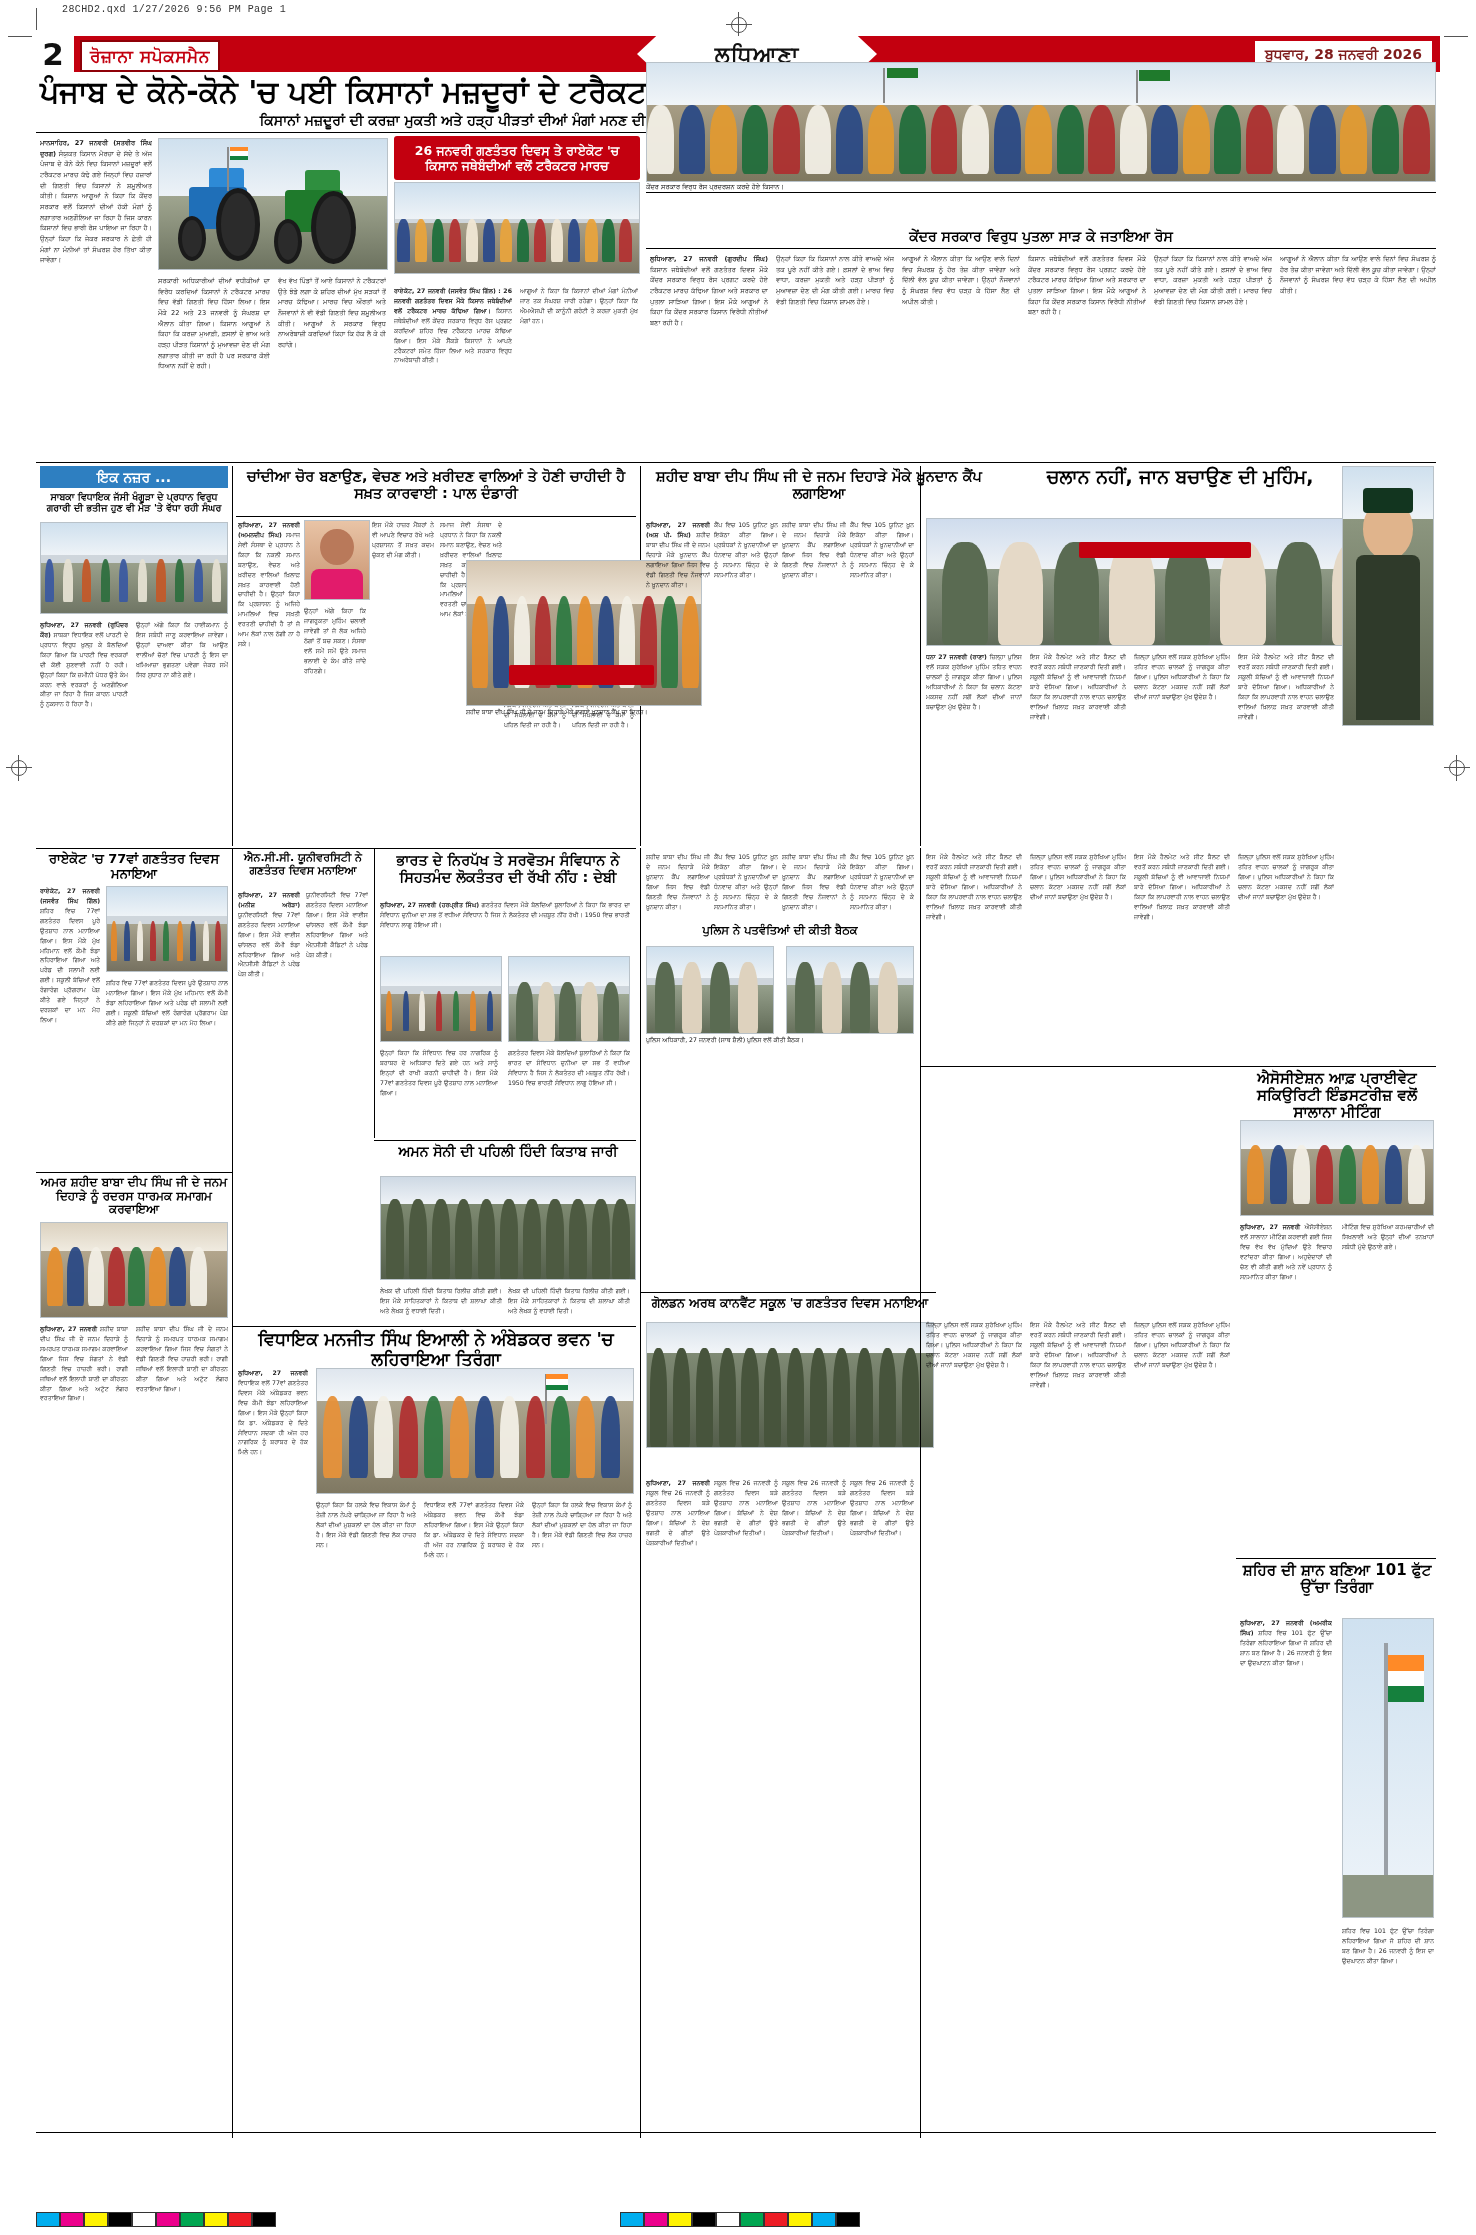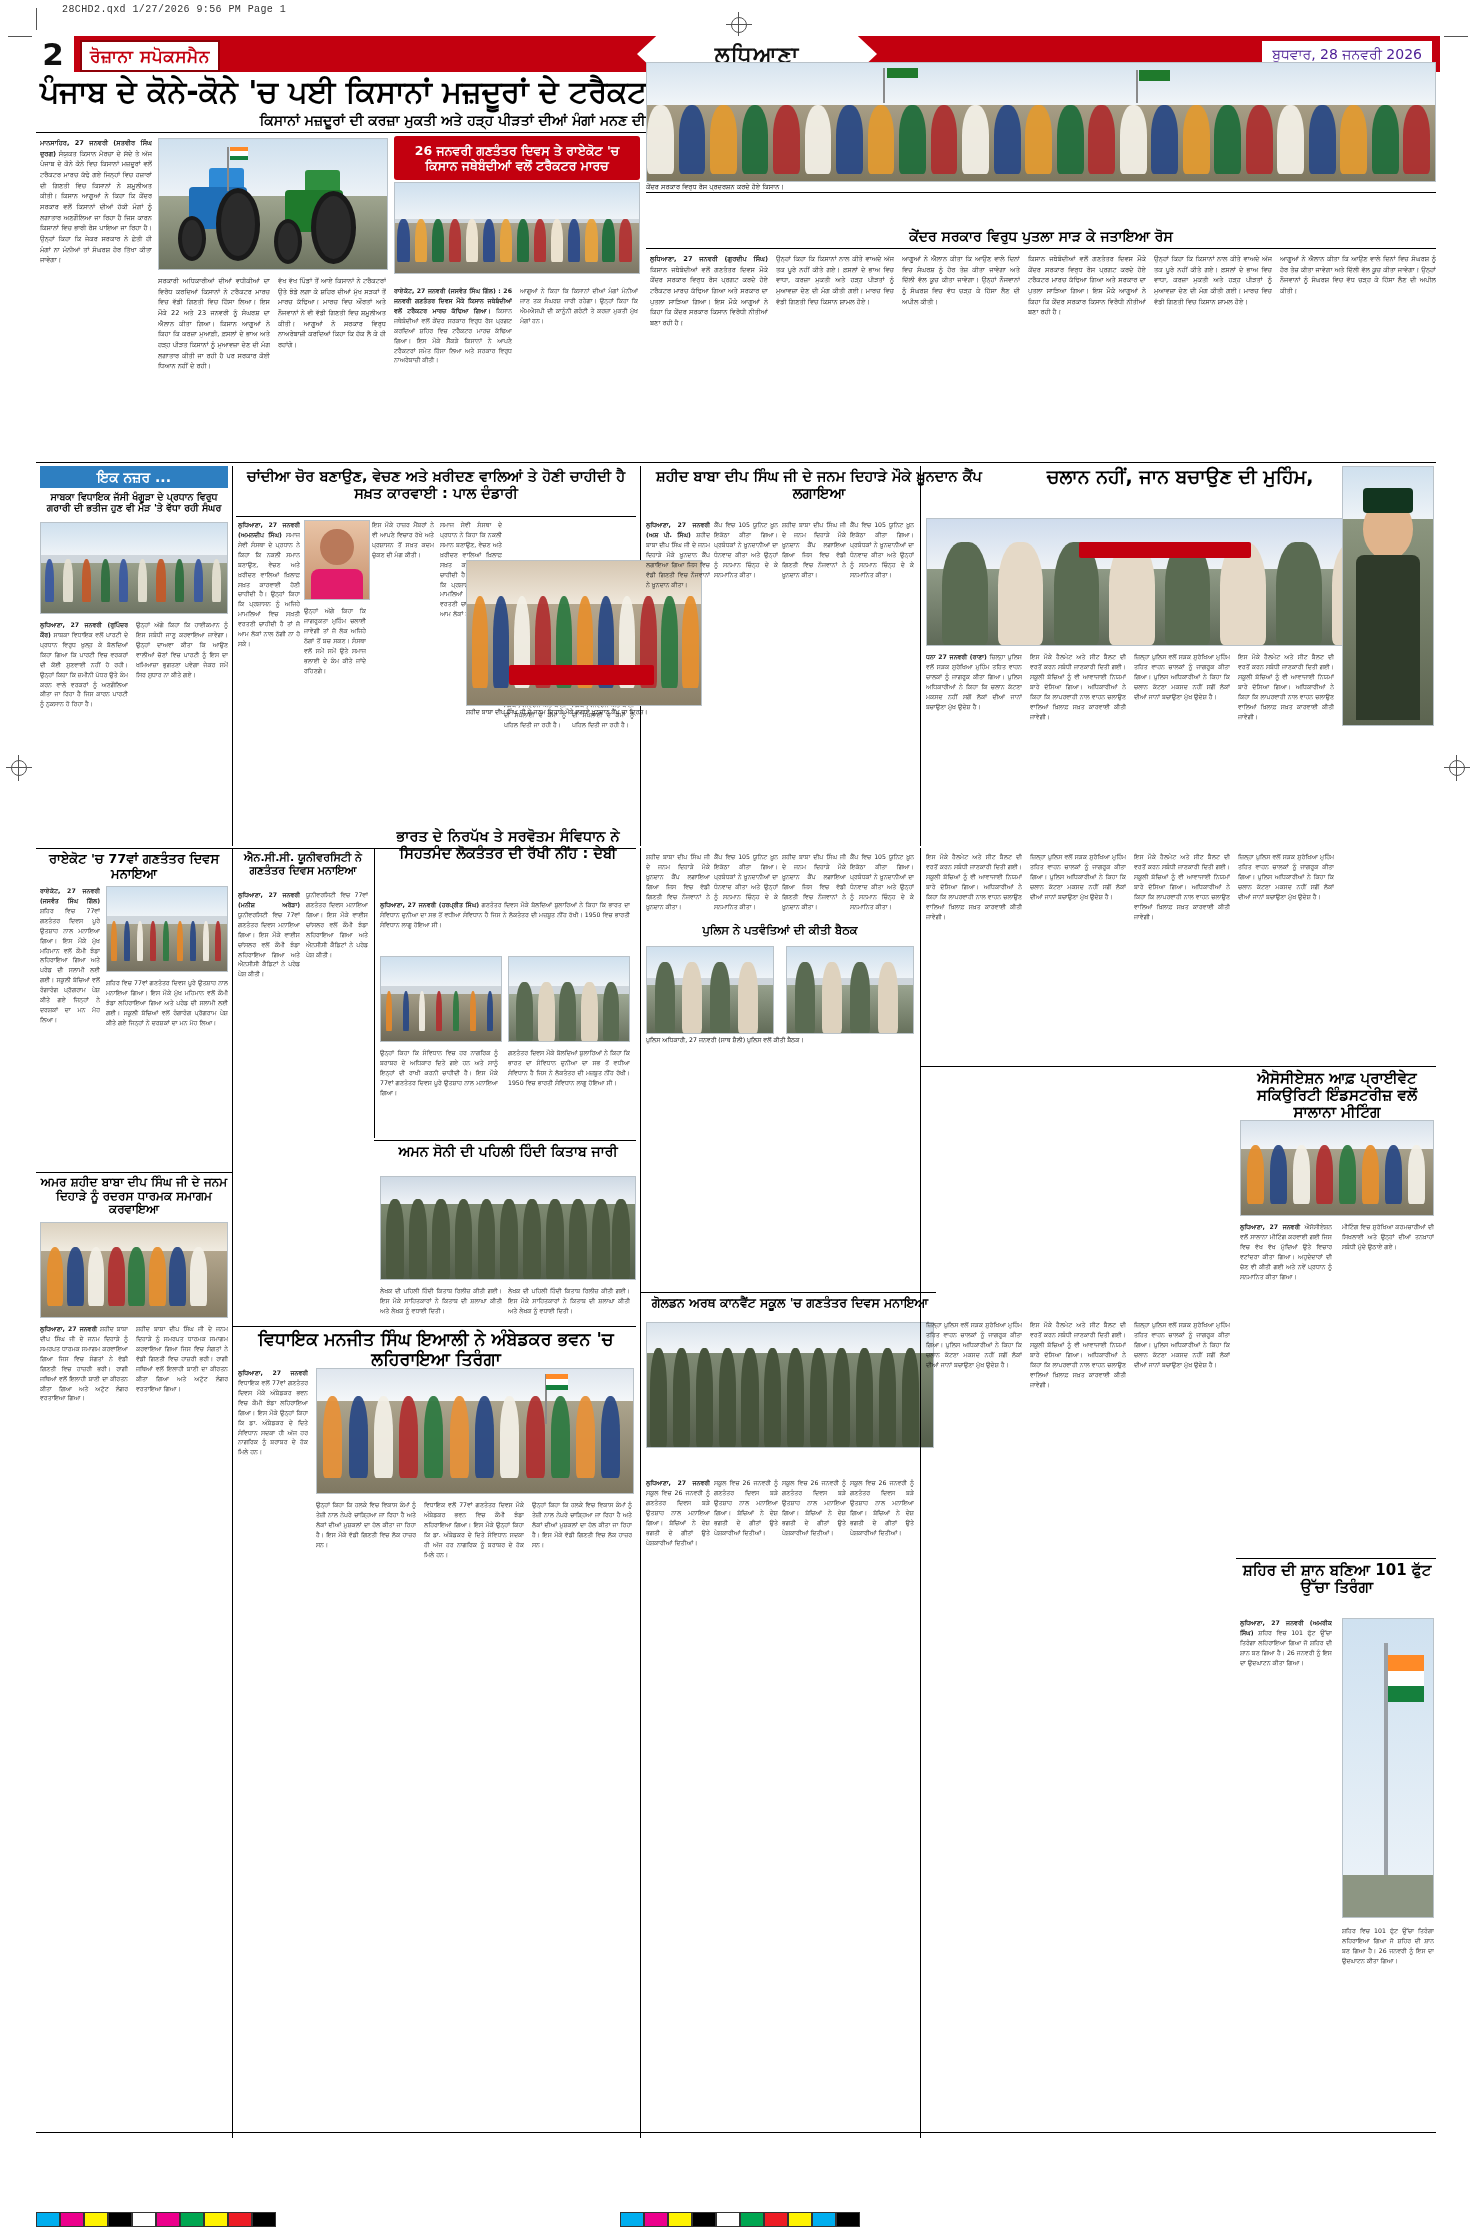--- a/index.html
+++ b/index.html
@@ -21,21 +21,21 @@
          font-family:"DejaVu Sans",sans-serif;font-weight:bold;font-size:31px;color:#111;}
   .mast-bar{position:absolute;left:38px;top:0;right:0;height:36px;background:#c3000f;}
   .mast-logo{position:absolute;left:6px;top:4px;height:28px;padding:0 8px;background:#fff;border:2px solid #8e0008;
              display:flex;align-items:center;justify-content:center;}
   .mast-logo span{font-family:"DejaVu Sans",sans-serif;font-weight:bold;font-size:17px;color:#c3000f;letter-spacing:.5px;white-space:nowrap;}
   .mast-city{position:absolute;left:50%;top:0;transform:translateX(-50%);height:36px;min-width:240px;background:#fff;
              display:flex;align-items:center;justify-content:center;
              clip-path:polygon(8% 0,92% 0,100% 50%,92% 100%,8% 100%,0 50%);}
   .mast-city span{font-family:"DejaVu Sans",sans-serif;font-weight:bold;font-size:22px;color:#111;letter-spacing:1px;}
   .mast-date{position:absolute;right:8px;top:5px;height:26px;padding:0 10px;background:#fff;display:flex;align-items:center;}
-  .mast-date span{font-family:"DejaVu Sans",sans-serif;font-weight:normal;font-size:14px;color:#4c1d95;white-space:nowrap;}
+  .mast-date span{font-family:"DejaVu Sans",sans-serif;font-weight:bold;font-size:14px;color:#7f1d1d;white-space:nowrap;}
   .lead-head{position:absolute;font-family:"DejaVu Sans",sans-serif;font-weight:bold;color:#000;line-height:1.08;}
   .deck{position:absolute;font-family:"DejaVu Sans",sans-serif;font-weight:bold;color:#000;line-height:1.15;text-align:center;}
 
   .sec-head{font-family:"DejaVu Sans",sans-serif;font-weight:bold;line-height:1.12;color:#000;text-align:center;}
   .sec-sub{font-family:"DejaVu Sans",sans-serif;font-weight:bold;line-height:1.15;color:#000;text-align:center;}
 
   .redbox{background:#c3000f;color:#fff;font-family:"DejaVu Sans",sans-serif;font-weight:bold;
           text-align:center;line-height:1.22;border-radius:3px;padding:5px 8px;box-sizing:border-box;}
 
   .bluebar{background:#2e7fc1;color:#fff;font-family:"DejaVu Sans",sans-serif;font-weight:bold;text-align:center;
@@ -433,21 +433,21 @@
   <div class="hdr-center" style="position:absolute;left:238px;top:852px;width:130px;font-size:11px;">ਐਨ.ਸੀ.ਸੀ. ਯੂਨੀਵਰਸਿਟੀ ਨੇ ਗਣਤੰਤਰ ਦਿਵਸ ਮਨਾਇਆ</div>
   <div class="col tiny" style="left:238px;top:890px;width:62px;height:700px;">
     <span class="dateline">ਲੁਧਿਆਣਾ, 27 ਜਨਵਰੀ (ਮਨੀਸ਼ ਅਰੋੜਾ)</span>
     <span>ਯੂਨੀਵਰਸਿਟੀ ਵਿਚ 77ਵਾਂ ਗਣਤੰਤਰ ਦਿਵਸ ਮਨਾਇਆ ਗਿਆ। ਇਸ ਮੌਕੇ ਵਾਈਸ ਚਾਂਸਲਰ ਵਲੋਂ ਕੌਮੀ ਝੰਡਾ ਲਹਿਰਾਇਆ ਗਿਆ ਅਤੇ ਐਨਸੀਸੀ ਕੈਡਿਟਾਂ ਨੇ ਪਰੇਡ ਪੇਸ਼ ਕੀਤੀ।</span>
   </div>
   <div class="col tiny" style="left:306px;top:890px;width:62px;height:700px;">
     <span>ਯੂਨੀਵਰਸਿਟੀ ਵਿਚ 77ਵਾਂ ਗਣਤੰਤਰ ਦਿਵਸ ਮਨਾਇਆ ਗਿਆ। ਇਸ ਮੌਕੇ ਵਾਈਸ ਚਾਂਸਲਰ ਵਲੋਂ ਕੌਮੀ ਝੰਡਾ ਲਹਿਰਾਇਆ ਗਿਆ ਅਤੇ ਐਨਸੀਸੀ ਕੈਡਿਟਾਂ ਨੇ ਪਰੇਡ ਪੇਸ਼ ਕੀਤੀ।</span>
   </div>
 
   <div class="rule-v" style="left:374px;top:848px;height:290px;"></div>
-  <div class="hdr-center" style="position:absolute;left:380px;top:828px;width:256px;font-size:14.5px;">ਭਾਰਤ ਦੇ ਨਿਰਪੱਖ ਤੇ ਸਰਵੋਤਮ ਸੰਵਿਧਾਨ ਨੇ ਸਿਹਤਮੰਦ ਲੋਕਤੰਤਰ ਦੀ ਰੱਖੀ ਨੀਂਹ : ਦੇਬੀ</div>
+  <div class="hdr-center" style="position:absolute;left:380px;top:852px;width:256px;font-size:14.5px;">ਭਾਰਤ ਦੇ ਨਿਰਪੱਖ ਤੇ ਸਰਵੋਤਮ ਸੰਵਿਧਾਨ ਨੇ ਸਿਹਤਮੰਦ ਲੋਕਤੰਤਰ ਦੀ ਰੱਖੀ ਨੀਂਹ : ਦੇਬੀ</div>
   <div class="col tiny" style="left:380px;top:900px;width:250px;height:52px;">
     <span class="dateline">ਲੁਧਿਆਣਾ, 27 ਜਨਵਰੀ (ਹਰਪ੍ਰੀਤ ਸਿੰਘ)</span>
     <span>ਗਣਤੰਤਰ ਦਿਵਸ ਮੌਕੇ ਬੋਲਦਿਆਂ ਬੁਲਾਰਿਆਂ ਨੇ ਕਿਹਾ ਕਿ ਭਾਰਤ ਦਾ ਸੰਵਿਧਾਨ ਦੁਨੀਆ ਦਾ ਸਭ ਤੋਂ ਵਧੀਆ ਸੰਵਿਧਾਨ ਹੈ ਜਿਸ ਨੇ ਲੋਕਤੰਤਰ ਦੀ ਮਜ਼ਬੂਤ ਨੀਂਹ ਰੱਖੀ। 1950 ਵਿਚ ਭਾਰਤੀ ਸੰਵਿਧਾਨ ਲਾਗੂ ਹੋਇਆ ਸੀ।</span>
   </div>
   <div class="photo" style="left:380px;top:956px;width:122px;height:86px;">
     <div class="sky" style="height:34%;"></div>
       <div class="ground" style="background:linear-gradient(#a39c86,#6f6a58);"></div>
     <div class="crowdrow">
       <i style="left:4%;background:#e1882c;"></i>
         <i style="left:18%;background:#2b4a85;"></i>

